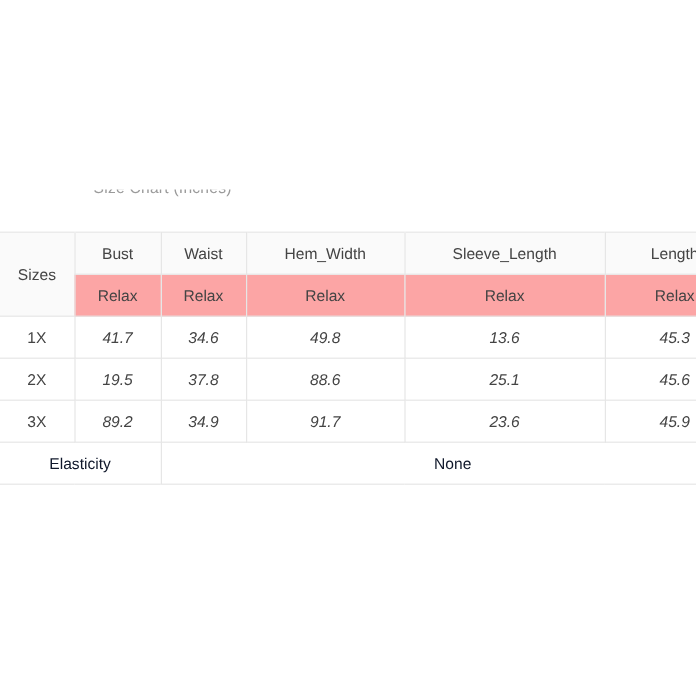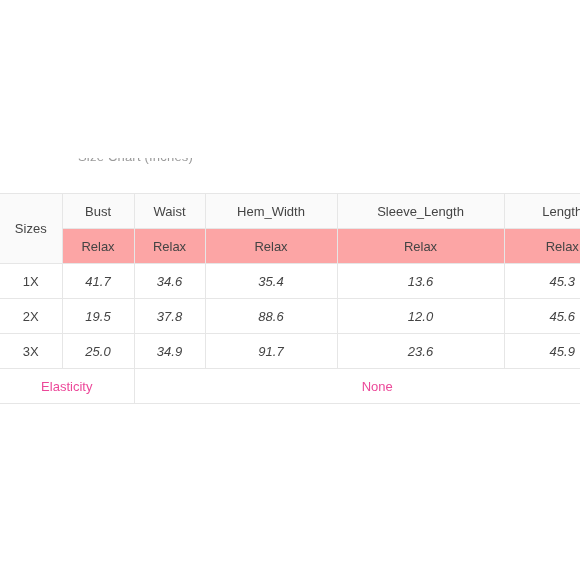--- a/index.html
+++ b/index.html
@@ -87,21 +87,21 @@
     font-size: 13px;
     color: #444444;
   }
 
   td.size-label { font-size: 13px; color: #444444; margin-left: 16px; }
   td.num-cell   { font-size: 13px; color: #444444; font-style: italic; }
 
   tr.footer-row td {
     border-bottom: none;
     font-size: 13px;
-    color: #ec4899;
+    color: #0f172a;
   }
 
   
   col.c-sizes   { width: 62px; }
   col.c-bust    { width: 72px; }
   col.c-waist   { width: 71px; }
   col.c-hem     { width: 132px; }
   col.c-sleeve  { width: 167px; }
   col.c-length  { width: 116px; }
 </style>
@@ -137,35 +137,35 @@
         <td class="fit-cell">Relax</td>
         <td class="fit-cell">Relax</td>
         <td class="fit-cell">Relax</td>
       </tr>
     </thead>
     <tbody>
       <tr>
         <td class="size-label">1X</td>
         <td class="num-cell">41.7</td>
         <td class="num-cell">34.6</td>
-        <td class="num-cell">35.4</td>
+        <td class="num-cell">49.8</td>
         <td class="num-cell">13.6</td>
         <td class="num-cell">45.3</td>
       </tr>
       <tr>
         <td class="size-label">2X</td>
         <td class="num-cell">19.5</td>
         <td class="num-cell">37.8</td>
         <td class="num-cell">88.6</td>
-        <td class="num-cell">12.0</td>
+        <td class="num-cell">25.1</td>
         <td class="num-cell">45.6</td>
       </tr>
       <tr>
         <td class="size-label">3X</td>
-        <td class="num-cell">25.0</td>
+        <td class="num-cell">89.2</td>
         <td class="num-cell">34.9</td>
         <td class="num-cell">91.7</td>
         <td class="num-cell">23.6</td>
         <td class="num-cell">45.9</td>
       </tr>
       <tr class="footer-row">
         <td colspan="2">Elasticity</td>
         <td colspan="4">None</td>
       </tr>
     </tbody>

